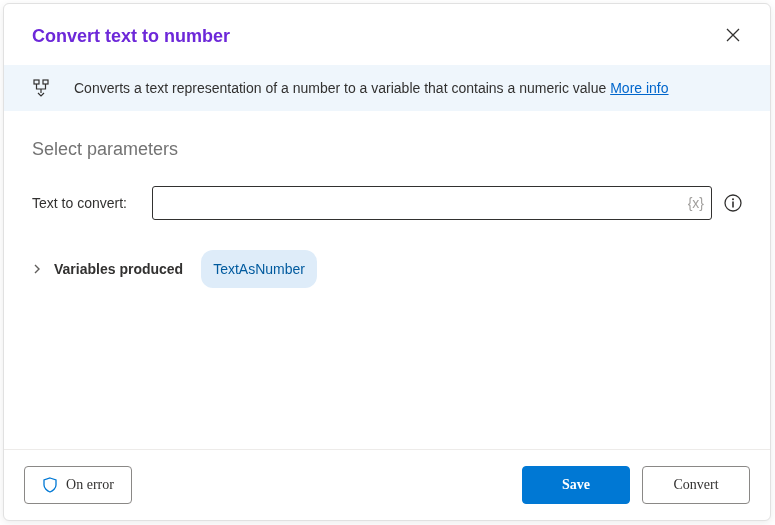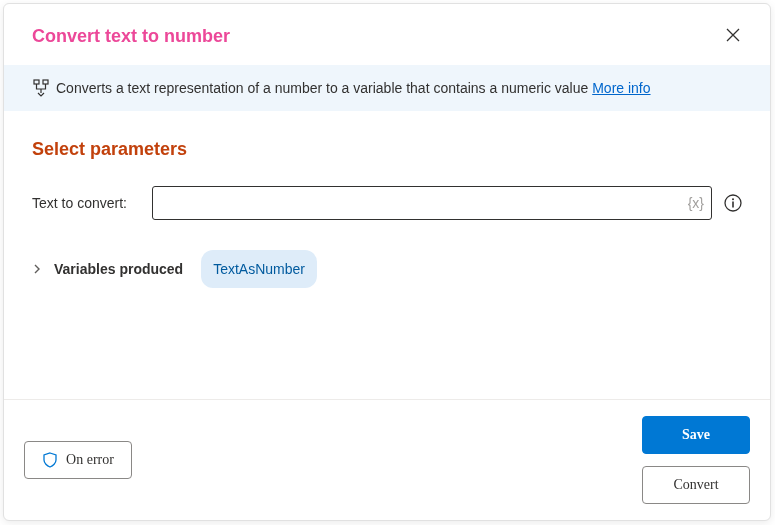--- a/index.html
+++ b/index.html
@@ -26,51 +26,51 @@
     }
     .header {
       display: flex;
       align-items: center;
       justify-content: space-between;
       padding: 18px 24px 14px 28px;
     }
     .header-title {
       font-size: 18px;
       font-weight: 600;
-      color: #ec4899;
+      color: #6d28d9;
     }
     .close-btn {
       background: none;
       border: none;
       cursor: pointer;
       padding: 6px;
       color: #323130;
     }
     .info-bar {
       background: #eff6fc;
       padding: 14px 28px;
       display: flex;
       align-items: center;
-      gap: 6px;
+      gap: 24px;
       font-size: 14px;
       color: #323130;
     }
     .info-bar svg { flex-shrink: 0; }
     .info-bar a {
       color: #0066cc;
       text-decoration: underline;
     }
     .content {
       padding: 28px 28px 12px 28px;
       flex: 1;
     }
     .section-title {
       font-size: 18px;
-      font-weight: 700;
-      color: #c2410c;
+      font-weight: 400;
+      color: #737373;
       margin-bottom: 26px;
     }
     .param-row {
       display: flex;
       align-items: center;
       gap: 12px;
       margin-bottom: 30px;
     }
     .param-label {
       width: 108px;
@@ -159,21 +159,21 @@
       background: #fff;
       border: 1px solid #8a8886;
       color: #323130;
     }
     .btn-primary {
       background: #0078d4;
       border: 1px solid #0078d4;
       color: #fff;
       font-weight: 600;
     }
-    .footer-right { display: flex; gap: 12px; flex-direction: column; }
+    .footer-right { display: flex; gap: 12px; }
     .shield-icon { color: #0078d4; }
   </style>
 </head>
 <body>
 
 <div class="dialog">
 
   <div class="header">
     <div class="header-title">Convert text to number</div>
     <button class="close-btn">

